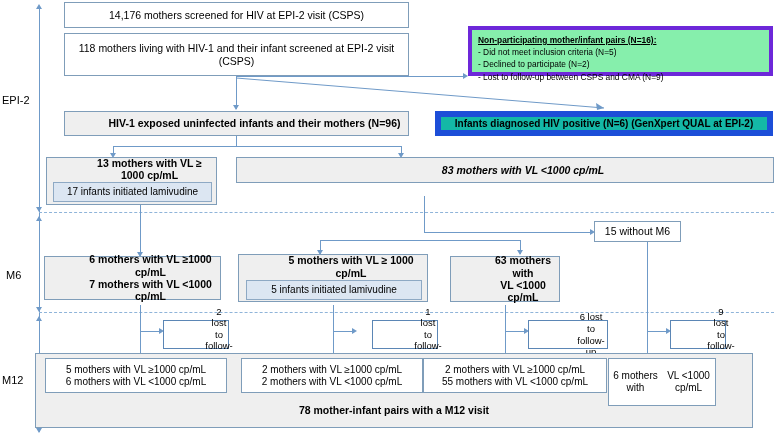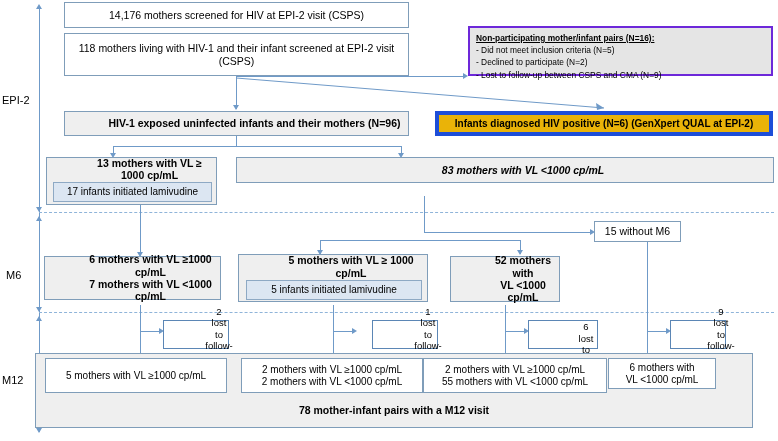--- a/index.html
+++ b/index.html
@@ -25,21 +25,21 @@
     display: flex;
     align-items: center;
     justify-content: center;
     text-align: center;
     line-height: 1.18;
     background: #ffffff;
   }
   .box.grey   { background: #efefef; padding-left: 36px; }
   .box.white  { background: #ffffff; }
   .box.blue   { background: #dce6f2; border: 1px solid #8ea9c4; }
-  .box.orange { background: #eab308; border: 4px solid #1d4ed8; }
+  .box.orange { background: #14b8a6; border: 6px solid #1d4ed8; }
   .box.b      { font-weight: bold; }
   .box .inner-txt { padding: 0 4px; width: 100%; }
   .lbl-left {
     position: absolute;
     font-size: 11px;
     color: #000;
     text-align: left;
     white-space: nowrap;
   }
   .vline, .hline {
@@ -74,22 +74,22 @@
   }
   .diag-svg {
     position: absolute;
     left: 0; top: 0;
     width: 778px; height: 441px;
     pointer-events: none;
   }
   .note-box {
     position: absolute;
     box-sizing: border-box;
-    border: 2px solid #6d28d9;
-    background: #e5e5e5;
+    border: 4px solid #6d28d9;
+    background: #86efac;
     font-size: 8.4px;
     line-height: 1.45;
     padding: 4px 5px 2px 6px;
     text-align: left;
   }
   .note-title {
     text-decoration: underline;
     font-weight: bold;
     display: block;
     margin-bottom: 0px;
@@ -235,62 +235,63 @@
   <div class="box grey" style="left:238px; top:254px; width:190px; height:48px; display:block; padding:0;">
     <div class="box grey b" style="position:static; border:none; width:100%; height:23px; font-size:10.5px; background:transparent;">
       <span class="inner-txt">5 mothers with VL ≥ 1000 cp/mL</span>
     </div>
     <div class="box blue" style="position:absolute; left:7px; top:25px; width:176px; height:20px; font-size:10px;">
       <span class="inner-txt">5 infants initiated lamivudine</span>
     </div>
   </div>
 
   <div class="box grey b" style="left:450px; top:256px; width:110px; height:46px; font-size:10.5px; flex-direction:column;">
-    <span class="inner-txt">52 mothers with</span>
+    <span class="inner-txt">63 mothers with</span>
     <span class="inner-txt">VL &lt;1000 cp/mL</span>
   </div>
 
   <div class="box white" style="left:594px; top:221px; width:87px; height:21px; font-size:10.5px;">
     <span class="inner-txt">15 without M6</span>
   </div>
 
   <div class="lost-box" style="left:163px; top:320px; width:66px; height:29px; flex-direction:column;">
     <span>2 lost to</span>
     <span>follow-up</span>
   </div>
   <div class="lost-box" style="left:356px; top:320px; width:66px; height:29px; flex-direction:column;margin-left:16px;">
     <span>1 lost to</span>
     <span>follow-up</span>
   </div>
-  <div class="lost-box" style="left:528px; top:320px; width:70px; height:29px; flex-direction:column;justify-content:space-between;">
+  <div class="lost-box" style="left:528px; top:320px; width:80px; height:29px; flex-direction:column;">
     <span>6 lost to</span>
     <span>follow-up</span>
   </div>
   <div class="lost-box" style="left:670px; top:320px; width:56px; height:29px; flex-direction:column;">
     <span>9 lost to</span>
     <span>follow-up</span>
   </div>
 
   <div class="big-container" style="left:35px; top:353px; width:718px; height:75px;"></div>
 
   <div class="box white" style="left:45px; top:358px; width:182px; height:35px; font-size:10px; flex-direction:column;">
     <span class="inner-txt">5 mothers with VL ≥1000 cp/mL</span>
+    <span class="inner-txt">6 mothers with VL &lt;1000 cp/mL</span>
   </div>
 
   <div class="box white" style="left:241px; top:358px; width:182px; height:35px; font-size:10px; flex-direction:column;">
     <span class="inner-txt">2 mothers with VL ≥1000 cp/mL</span>
     <span class="inner-txt">2 mothers with VL &lt;1000 cp/mL</span>
   </div>
 
   <div class="box white" style="left:423px; top:358px; width:184px; height:35px; font-size:10px; flex-direction:column;">
     <span class="inner-txt">2 mothers with VL ≥1000 cp/mL</span>
     <span class="inner-txt">55 mothers with VL &lt;1000 cp/mL</span>
   </div>
 
-  <div class="box white" style="left:608px; top:358px; width:108px; height:31px; font-size:10px; flex-direction:column;">
+  <div class="box white" style="left:608px; top:358px; width:108px; height:48px; font-size:10px; flex-direction:row;">
     <span class="inner-txt">6 mothers with</span>
     <span class="inner-txt">VL &lt;1000 cp/mL</span>
   </div>
 
   <div style="position:absolute; left:35px; top:404px; width:718px; text-align:center; font-size:10.5px; font-weight:bold;">
     <span>78 mother-infant pairs with a M12 visit</span>
   </div>
 
 </div>
 

